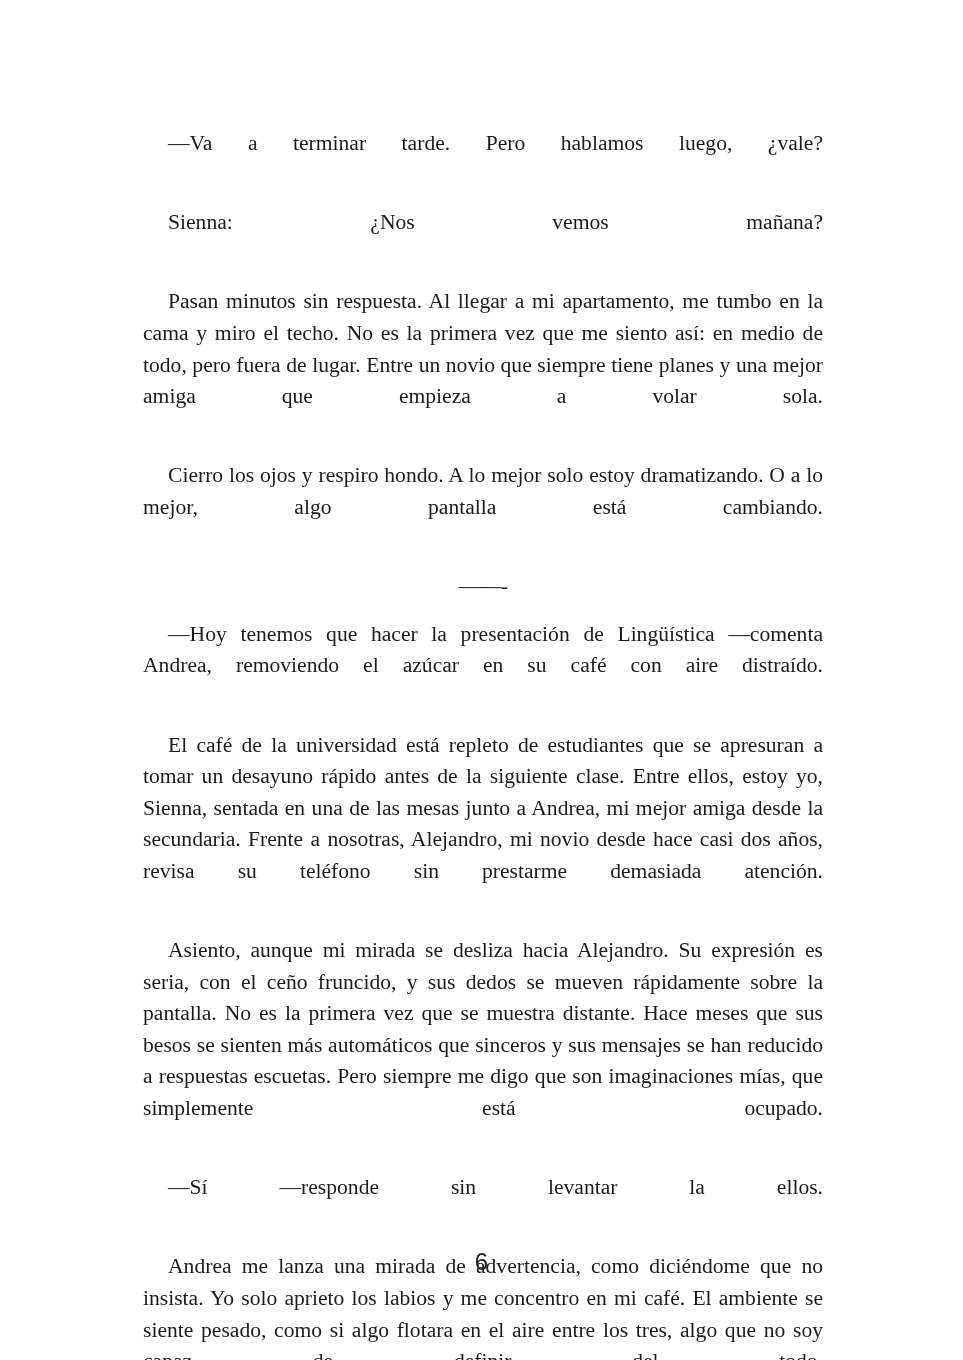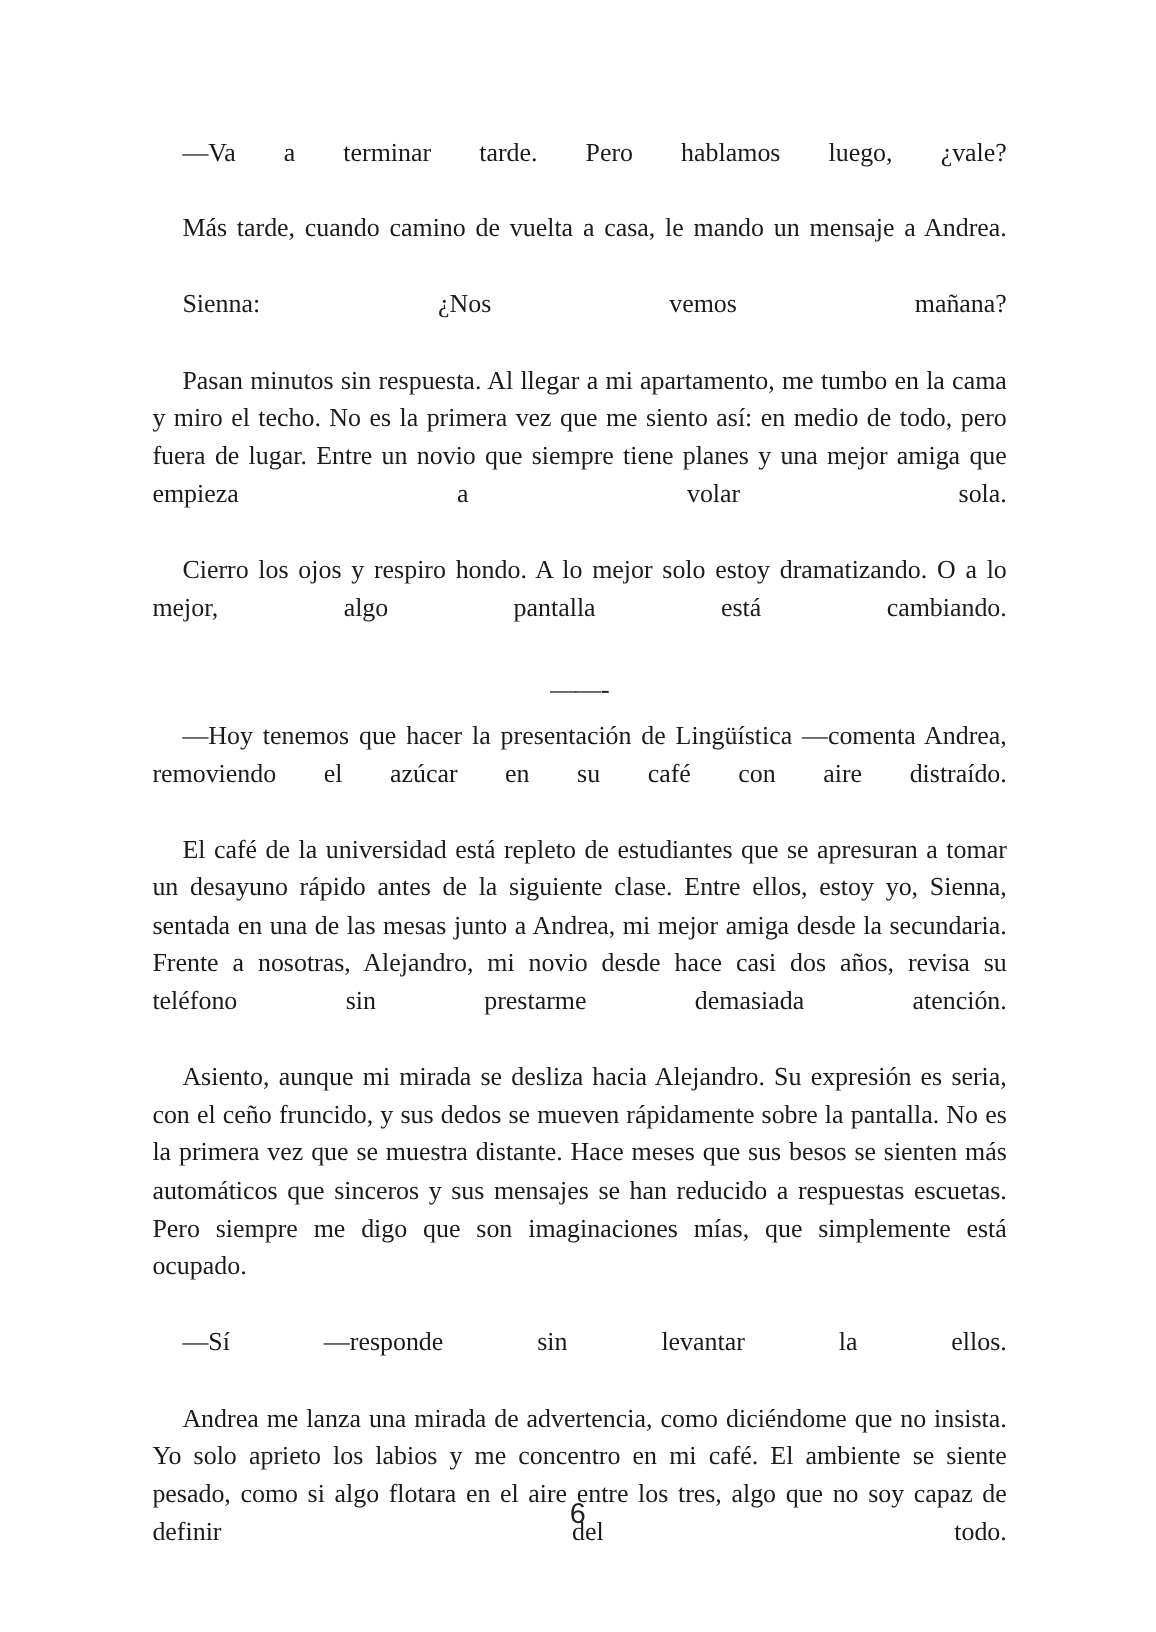--- a/index.html
+++ b/index.html
@@ -21,21 +21,21 @@
     top: 112px;
     width: 712px;
   }
   .para {
     font-family: "Liberation Serif", "DejaVu Serif", serif;
     font-size: 21.6px;
     line-height: 31.6px;
     color: #1b1b1b;
     text-align: justify;
     text-justify: inter-word;
-    margin: 0;
+    margin: 16px;
     text-indent: 25px;
     -webkit-font-smoothing: antialiased;
     hyphens: manual;
   }
   
   .para:after {
     content: "";
     display: inline-block;
     width: 100%;
   }
@@ -61,21 +61,20 @@
     line-height: 28px;
     color: #231f20;
   }
 </style>
 </head>
 <body>
 
 <div class="page">
   <div class="text-column" id="body-column">
       <p class="para">—Va a terminar tarde. Pero hablamos luego, ¿vale?</p>
-      <p class="para">Más tarde, cuando camino de vuelta a casa, le mando un mensaje a Andrea.</p>
       <p class="para">Sienna: ¿Nos vemos mañana?</p>
       <p class="para">Pasan minutos sin respuesta. Al llegar a mi apartamento, me tumbo en la cama y miro el techo. No es la primera vez que me siento así: en medio de todo, pero fuera de lugar. Entre un novio que siempre tiene planes y una mejor amiga que empieza a volar sola.</p>
       <p class="para">Cierro los ojos y respiro hondo. A lo mejor solo estoy dramatizando. O a lo mejor, algo pantalla está cambiando.</p>
       <p class="para scene-break">——-</p>
       <p class="para">—Hoy tenemos que hacer la presentación de Lingüística —comenta Andrea, removiendo el azúcar en su café con aire distraído.</p>
       <p class="para">El café de la universidad está repleto de estudiantes que se apresuran a tomar un desayuno rápido antes de la siguiente clase. Entre ellos, estoy yo, Sienna, sentada en una de las mesas junto a Andrea, mi mejor amiga desde la secundaria. Frente a nosotras, Alejandro, mi novio desde hace casi dos años, revisa su teléfono sin prestarme demasiada atención.</p>
       <p class="para">Asiento, aunque mi mirada se desliza hacia Alejandro. Su expresión es seria, con el ceño fruncido, y sus dedos se mueven rápidamente sobre la pantalla. No es la primera vez que se muestra distante. Hace meses que sus besos se sienten más automáticos que sinceros y sus mensajes se han reducido a respuestas escuetas. Pero siempre me digo que son imaginaciones mías, que simplemente está ocupado.</p>
       <p class="para">—Sí —responde sin levantar la ellos.</p>
       <p class="para">Andrea me lanza una mirada de advertencia, como diciéndome que no insista. Yo solo aprieto los labios y me concentro en mi café. El ambiente se siente pesado, como si algo flotara en el aire entre los tres, algo que no soy capaz de definir del todo.</p>
     </div>

